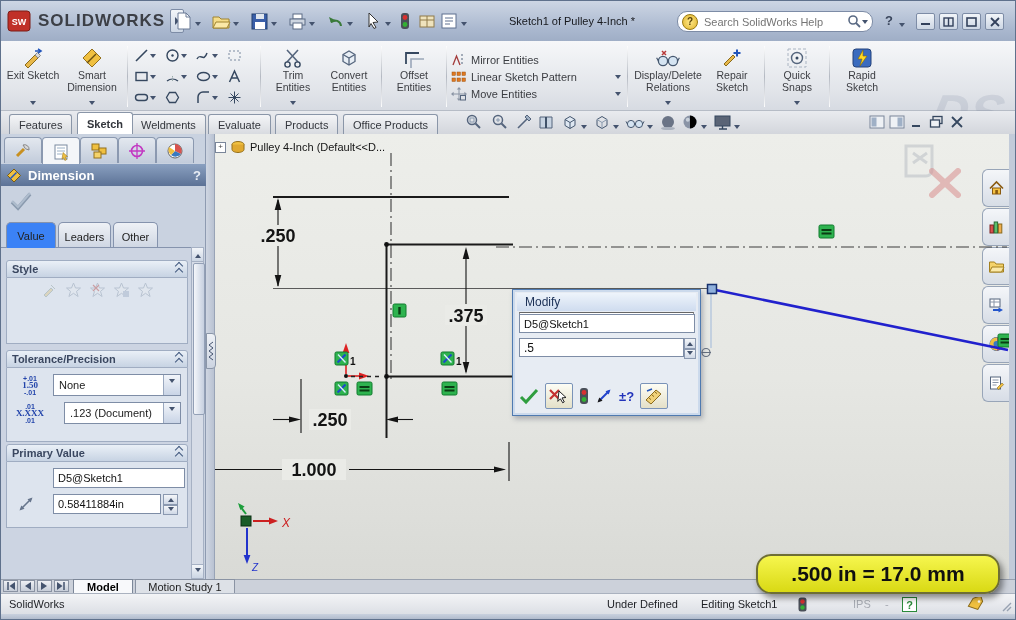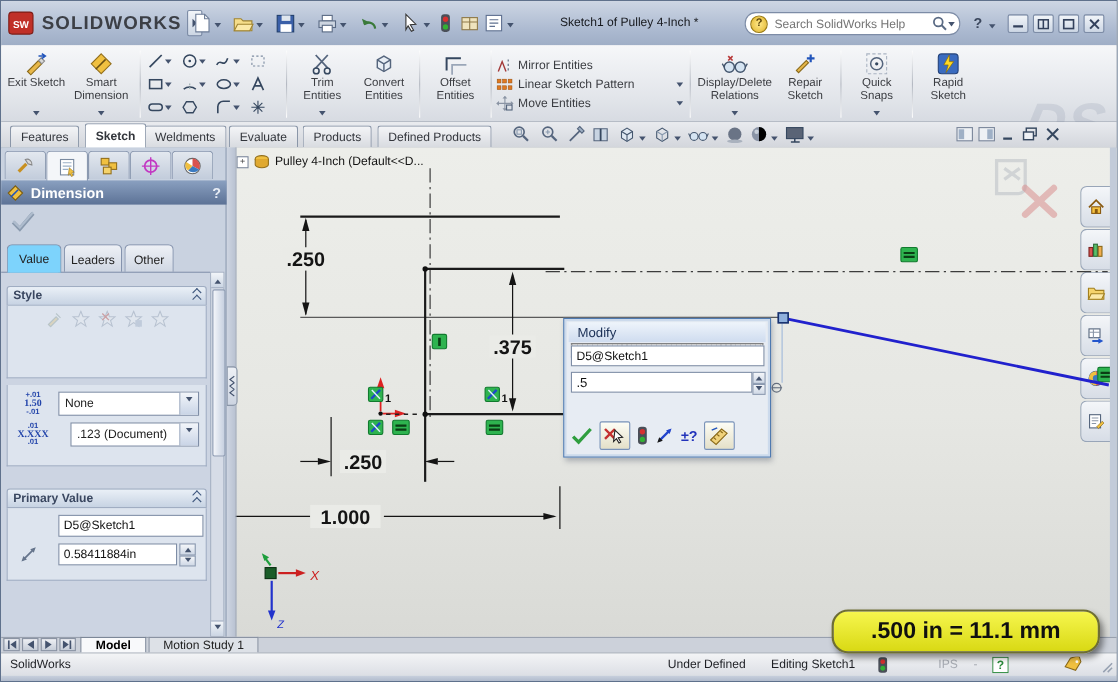--- a/index.html
+++ b/index.html
@@ -34,21 +34,21 @@
   .tabrow{left:0;top:110px;width:1016px;height:23px;background:linear-gradient(#e9ebef,#d3d6dc);border-bottom:1px solid #97a0af;}
   .ctab{position:absolute;top:3px;height:19px;border:1px solid #8a96a8;border-bottom:0;background:linear-gradient(#f4f5f7,#d8dbe0);font-size:11px;color:#33363c;display:flex;align-items:center;padding:0 9px;border-radius:3px 3px 0 0;}
   .ctab.active{top:1px;height:22px;background:#fff;font-weight:bold;z-index:2;}
   .vicon{position:absolute;top:112px;}
   
   .leftpanel{left:0;top:133px;width:205px;height:445px;background:#c9d2e0;border-right:1px solid #8e9bb1;box-sizing:border-box;}
   .pmtab{position:absolute;width:36px;height:25px;border:1px solid #8b99b0;border-bottom:0;border-radius:4px 4px 0 0;background:linear-gradient(#e3e8ef,#c2ccdb);display:flex;align-items:center;justify-content:center;}
   .pmtab.active{background:#f4f6f9;height:27px;}
   .pmheader{left:0;top:30px;width:205px;height:22px;background:linear-gradient(#8aa0c0,#5c7296);display:flex;align-items:center;padding:0 5px;box-sizing:border-box;color:#fff;font-weight:bold;font-size:13px;gap:6px;}
   .ptab{position:absolute;top:88px;height:28px;border:1px solid #8593ad;border-bottom:0;border-radius:5px 5px 0 0;background:linear-gradient(#eef1f6,#ccd4e1);font-size:11px;color:#222;display:flex;align-items:center;justify-content:center;box-sizing:border-box;}
-  .ptab.active{background:#7dd3fc;font-weight:normal;z-index:2;height:26px;}
+  .ptab.active{background:#3b82f6;font-weight:normal;z-index:2;height:26px;}
   .group{position:absolute;left:5px;width:182px;}
   .ghead{height:18px;background:linear-gradient(#eaf0f7,#c7d3e3);border:1px solid #a0adc2;display:flex;align-items:center;padding:0 5px;font-weight:bold;font-size:11px;color:#3a4760;border-radius:3px 3px 0 0;box-sizing:border-box;}
   .chev{margin-left:auto;display:flex;flex-direction:column;gap:0px;}
   .chev i{width:5px;height:5px;border-left:1.6px solid #41597f;border-top:1.6px solid #41597f;transform:rotate(45deg);}
   .gbody{background:#dde4ee;border:1px solid #a0adc2;border-top:0;box-sizing:border-box;}
   .dd{height:22px;display:flex;background:#fff;border:1px solid #7e8da6;align-items:stretch;font-size:11px;color:#222;box-sizing:border-box;}
   .ddtxt{flex:1;padding:4px 5px 0;white-space:nowrap;overflow:hidden;}
   .ddbtn{width:16px;background:linear-gradient(#f2f5fa,#c9d4e6);border-left:1px solid #9aa8bf;display:flex;align-items:flex-start;justify-content:center;}
   .fld{background:#fff;border:1px solid #7e8da6;font-family:"Liberation Sans",sans-serif;font-size:11px;padding:2px 4px;color:#111;box-sizing:border-box;}
   .tolicon{font-size:7px;color:#2244aa;line-height:7px;text-align:center;font-weight:bold;}
@@ -405,21 +405,21 @@
     </div>
     <div class="abs dslogo">DS</div>
   </div>
 
   <div class="abs tabrow">
     <span class="ctab" style="left:8px">Features</span>
     <span class="ctab active" style="left:76px">Sketch</span>
     <span class="ctab" style="left:130px">Weldments</span>
     <span class="ctab" style="left:207px">Evaluate</span>
     <span class="ctab" style="left:274px">Products</span>
-    <span class="ctab" style="left:342px">Defined Products</span>
+    <span class="ctab" style="left:342px">Office Products</span>
   </div>
 
   <span class="vicon" style="left:464px">
       <svg width="18" height="18">
         <circle cx="7" cy="7" r="4.5" fill="none" stroke="#55657d" stroke-width="1.5"></circle>
         <path d="M10.5 10.5 15 15" stroke="#55657d" stroke-width="2"></path>
         <rect x="5" y="5" width="4" height="4" fill="none" stroke="#8899ae"></rect>
       </svg>
     </span>
   <span class="vicon" style="left:490px">
@@ -788,20 +788,27 @@
               <rect x="10" y="9" width="6" height="6" fill="#aab8cc" stroke="#78延8"></rect>
             </svg>
           <svg width="17" height="16">
               <path d="M8.5 1l2 5h5l-4 3.4 1.6 5.1-4.6-3.2-4.6 3.2L5.5 9.4 1.5 6h5z" fill="#e4e8ee" stroke="#9aa8ba"></path>
             </svg>
         </div>
       </div>
     </div>
 
     <div class="group" style="top:216px">
+      <div class="ghead">
+          <span>Tolerance/Precision</span>
+          <span class="chev">
+            <i></i>
+            <i></i>
+          </span>
+        </div>
       <div class="gbody" style="height:74px;padding:6px 4px 0">
         <div style="display:flex;align-items:center;gap:4px">
           <span class="tolicon" style="width:38px">
             <span>+.01</span><br>
             <span class="mid">1.50</span><br>
             <span>-.01</span>
           </span>
           <div class="dd" style="flex:1;margin-right:2px">
             <span class="ddtxt">None</span>
             <span class="ddbtn">
@@ -911,21 +918,21 @@
       <span class="mbtn raised" style="width:26px">
           <svg width="22" height="18">
             <path d="M3 13 13 3l5 4L8 17z" fill="#f0d27a" stroke="#8a6a1a"></path>
             <path d="M6 11l2 1.6M9 8l2 1.6M12 5l2 1.6" stroke="#8a6a1a"></path>
             <path d="M4 4l5-2" stroke="#2255bb" stroke-width="1.4"></path>
           </svg>
         </span>
     </div>
   </div>
 
-  <div class="abs ytooltip" style="z-index:8">.500 in = 11.1 mm</div>
+  <div class="abs ytooltip" style="z-index:8">.500 in = 17.0 mm</div>
 
   <div class="abs bottomtabs" style="z-index:6"></div>
   <span class="navbtn" style="left:2px;z-index:7">
       <svg width="9" height="8">
         <path d="M2 0v8" stroke="#44536e" stroke-width="1.5"></path>
         <path d="M9 0 3.5 4 9 8z" fill="#44536e"></path>
       </svg>
     </span>
   <span class="navbtn" style="left:19px;z-index:7">
       <svg width="7" height="8">

